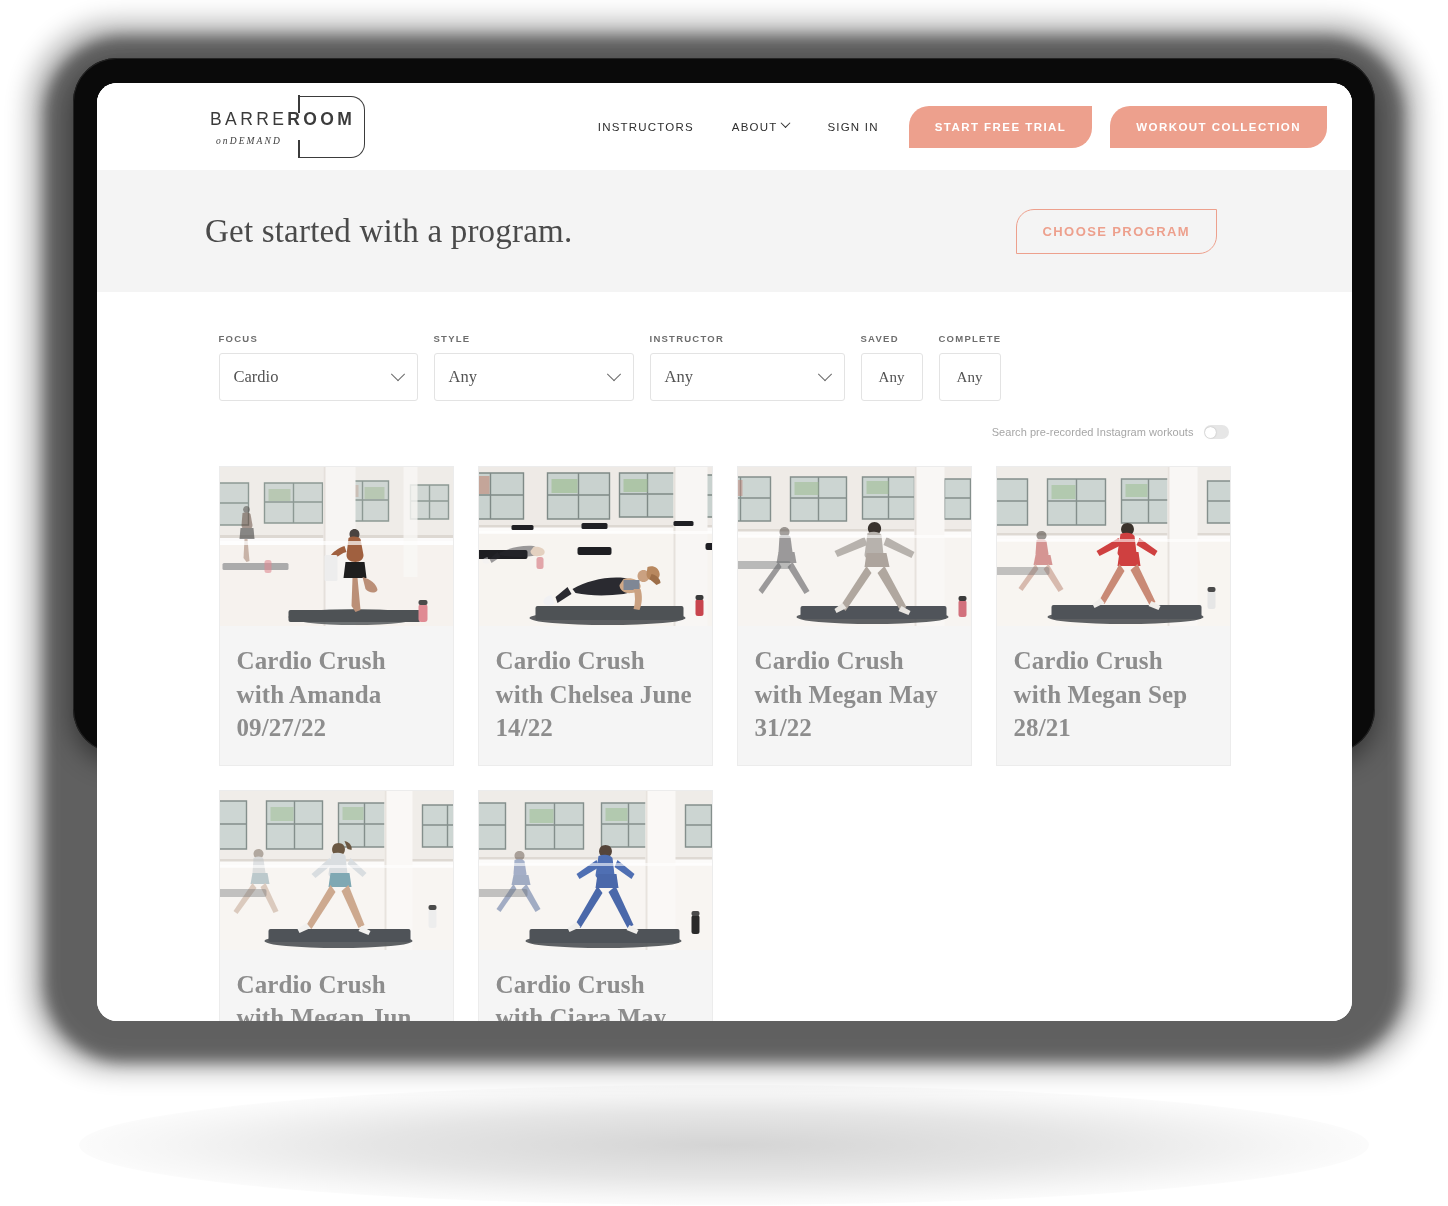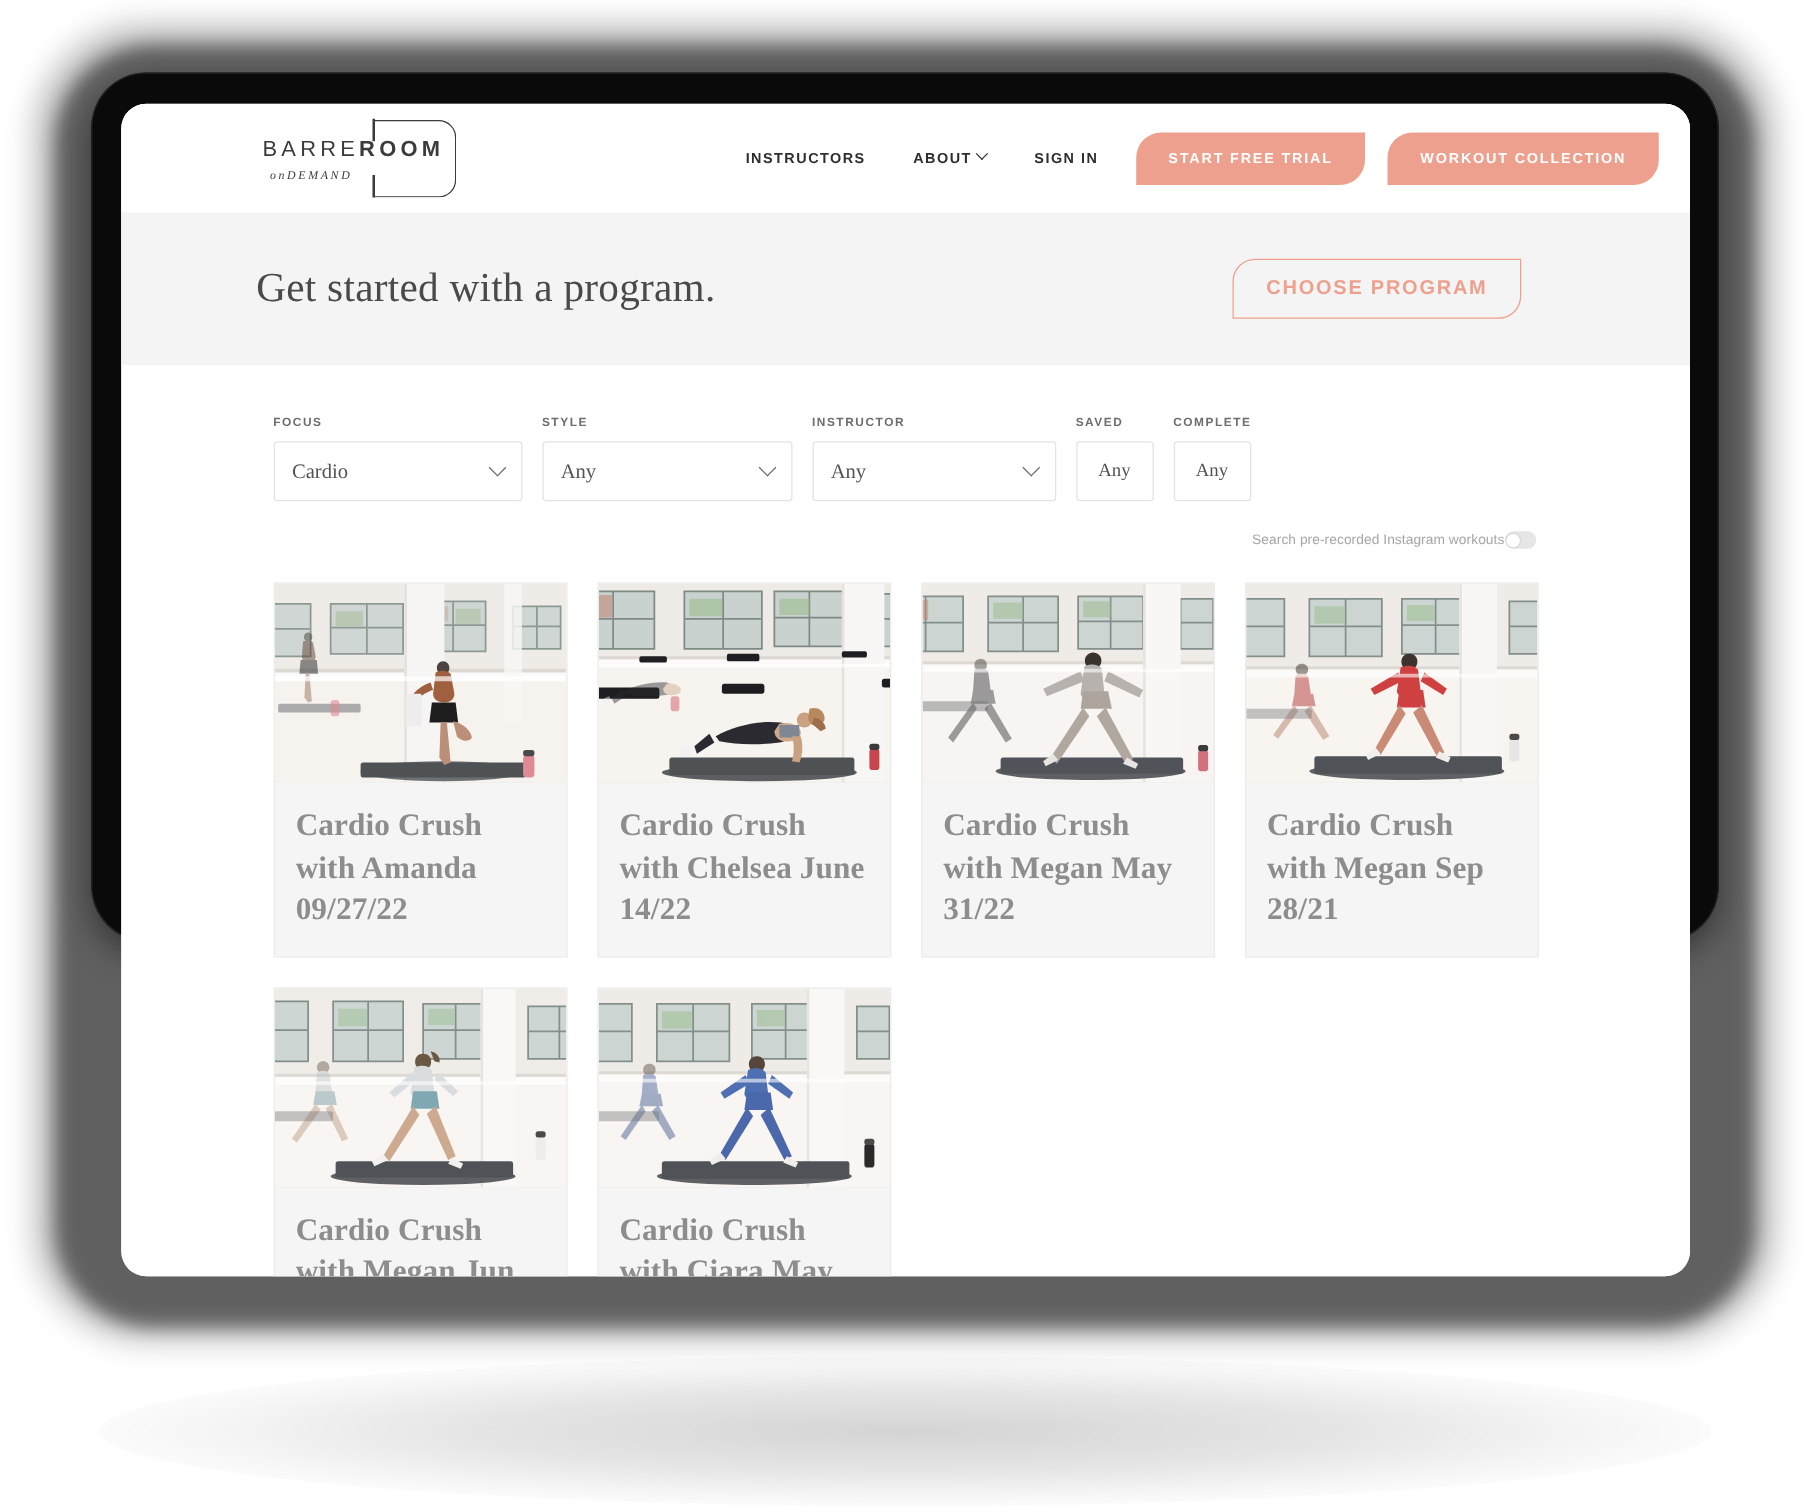--- a/index.html
+++ b/index.html
@@ -166,21 +166,21 @@
   }
 
   .nav {
     margin-left: auto;
     display: flex;
     align-items: center;
     gap: 0;
   }
   .nav-link {
     font-size: 11.5px;
-    font-weight: 700;
+    font-weight: 400;
     letter-spacing: 1.2px;
     color: #2e2e2e;
     text-decoration: none;
     padding: 10px 0;
     margin-right: 38px;
     white-space: nowrap;
     display: inline-flex;
     align-items: flex-start;
     gap: 5px;
   }
@@ -226,21 +226,21 @@
     justify-content: space-between;
   }
   .hero-title {
     font-family: "Liberation Serif", serif;
     font-size: 33px;
     font-weight: 400;
     color: #4a4a4a;
     letter-spacing: 0.2px;
   }
   .btn-outline {
-    font-size: 16px;
+    font-size: 13px;
     font-weight: 700;
     letter-spacing: 1.4px;
     color: #eda08d;
     background: transparent;
     border: 1.6px solid #eda08d;
     padding: 14px 26px;
     border-radius: 18px 0 18px 0;
     cursor: pointer;
     white-space: nowrap;
     font-family: "Liberation Sans", sans-serif;
@@ -301,20 +301,21 @@
     padding: 0;
   }
   .f-saved .filter-value, .f-complete .filter-value { font-size: 15px; }
 
   .toggle-row {
     max-width: 1012px;
     margin: 0 auto;
     display: flex;
     align-items: center;
     justify-content: flex-end;
+    gap: 10px;
     margin-top: 24px;
     padding-right: 2px;
   }
   .toggle-label {
     font-size: 11px;
     color: #a6a6a6;
     letter-spacing: 0.05px;
   }
   .toggle {
     width: 25px;

